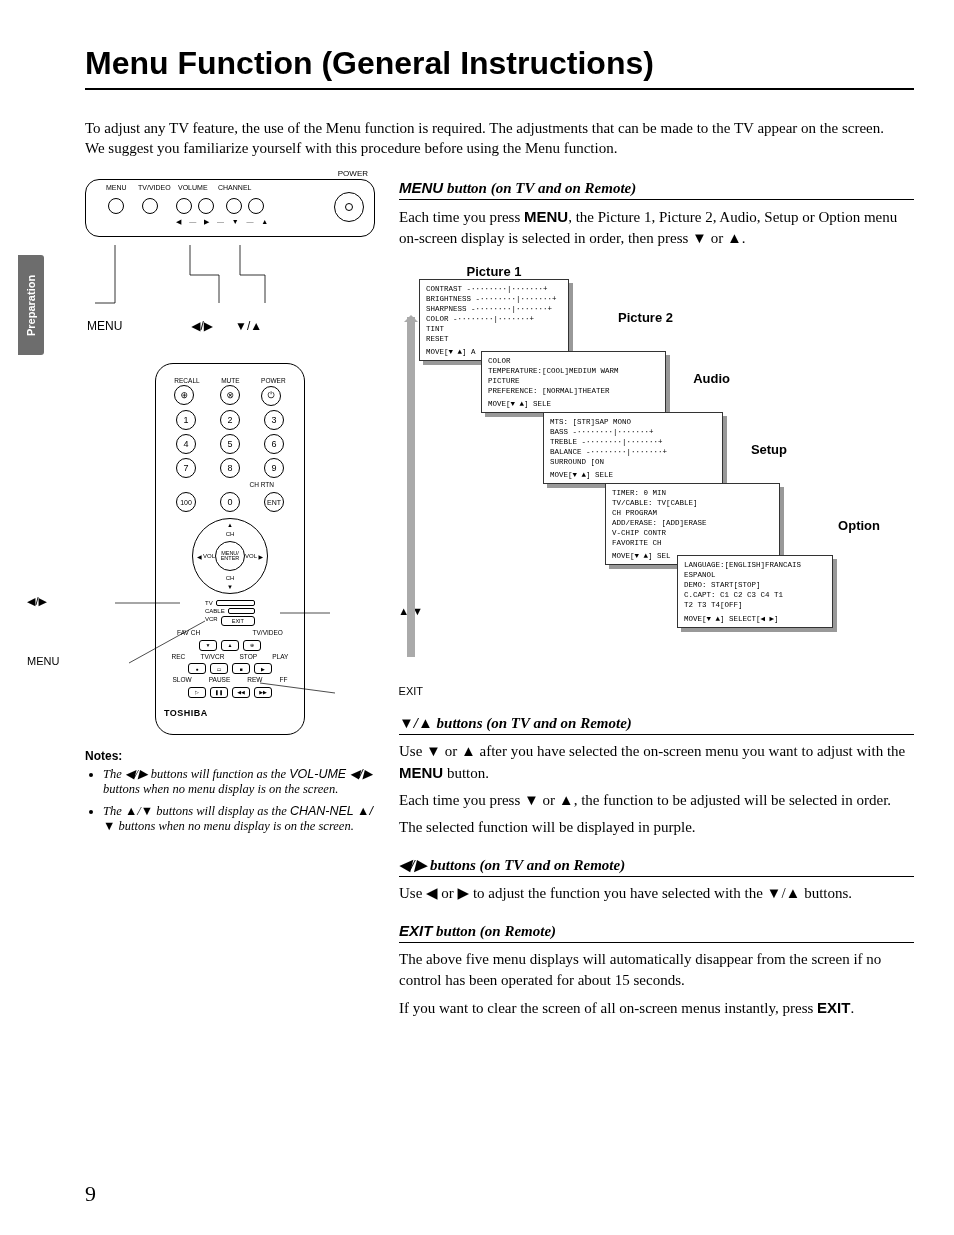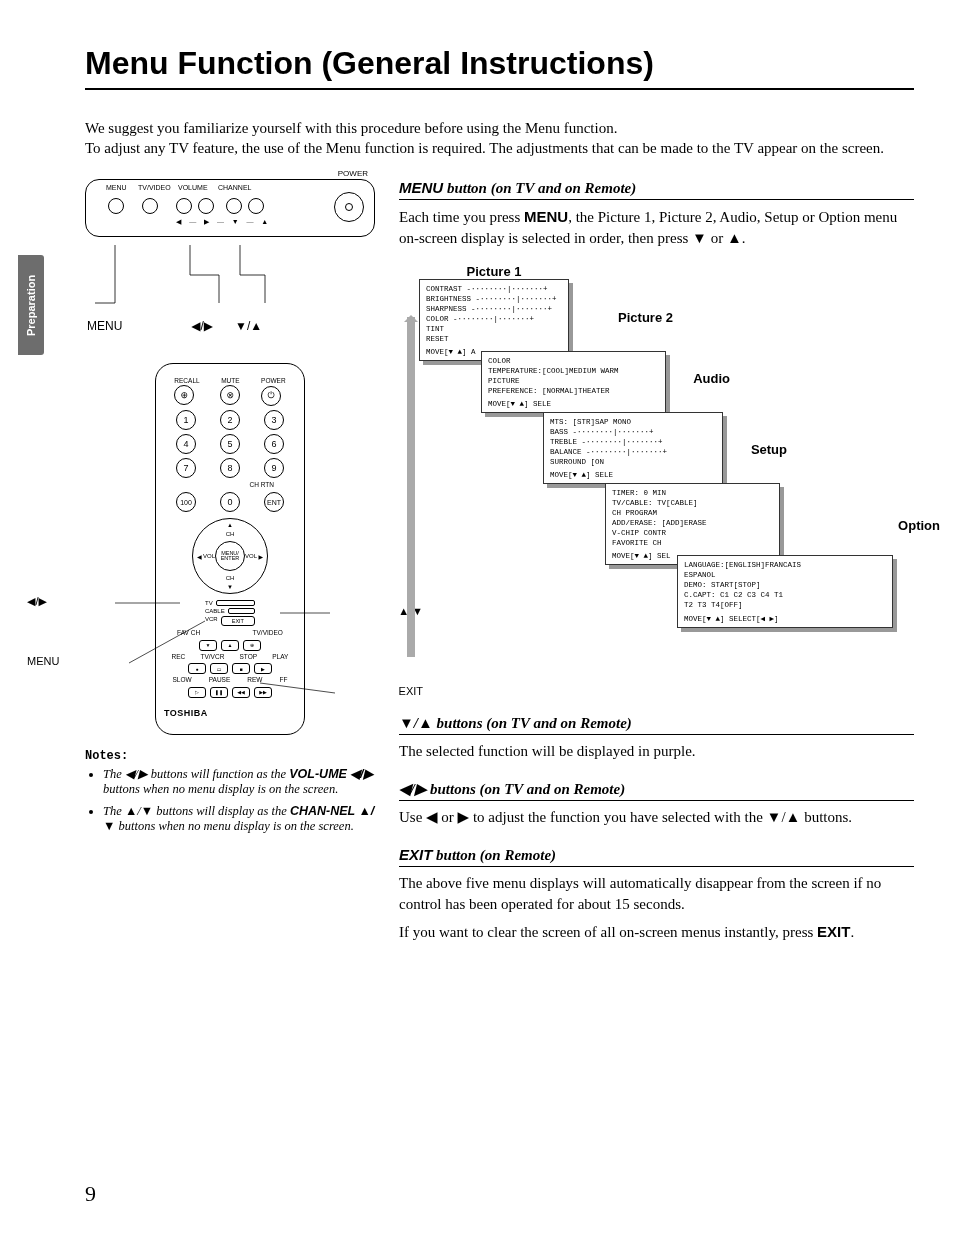--- a/index.html
+++ b/index.html
@@ -107,24 +107,24 @@
   .remote .nav .navlbl{position:absolute;font-size:6px;}
   .remote .slider{ width:50px; margin:4px auto; display:flex; flex-direction:column; gap:2px; font-size:6px;}
   .remote .sline{ height:6px; border:1px solid #000; border-radius:2px; position:relative;}
   .remote .smallrow{ display:flex; justify-content:center; gap:4px; margin:3px 0;}
   .remote .sbtn{ width:18px;height:11px;border:1px solid #000;border-radius:3px; font-size:5px; display:flex;align-items:center;justify-content:center;}
   .remote .brand{ font-size:9px; font-weight:bold; margin-top:10px; letter-spacing:0.5px;}
   .remote-ann-left{ position:absolute; left:-58px; font-size:11px; font-family:Arial,Helvetica,sans-serif;}
   .remote-ann-right{ position:absolute; right:-48px; font-size:11px; font-family:Arial,Helvetica,sans-serif;}
 
   .notes { font-style: italic; font-size: 12.5px; margin-top: 10px; }
-  .notes .nh { font-weight:bold; font-family:Liberation Mono, monospace; font-style:normal; font-size:12px; margin-bottom:4px;}
+  .notes .nh { font-weight:bold; font-family:Liberation Sans, sans-serif; font-style:normal; font-size:12px; margin-bottom:4px;}
   .notes ul { list-style: disc; padding-left: 18px; }
   .notes li { margin-bottom:6px; line-height:1.25;}
-  .notes .bterm{ font-weight:bold; font-family:Arial,Helvetica,sans-serif; font-style:italic;}
+  .notes .bterm{ font-weight:normal; font-family:Arial,Helvetica,sans-serif; font-style:italic;}
 
   
   .sect-h {
     font-style: italic;
     font-weight: bold;
     border-bottom: 1.5px solid #000;
     padding-bottom: 2px;
     margin-bottom: 6px;
     margin-top: 18px;
   }
@@ -145,22 +145,22 @@
   .pagenum{ position:absolute; left:85px; bottom:28px; font-size:22px; font-family:"Times New Roman",serif;}
 </style>
 </head>
 <body>
 
 <div class="sidebar-tab">Preparation</div>
 
 <h1 class="page-title">Menu Function (General Instructions)</h1>
 
 <div class="intro">
+  <div>To adjust any TV feature, the use of the Menu function is required. The adjustments that can be made to the TV appear on the screen.</div>
   <div>We suggest you familiarize yourself with this procedure before using the Menu function.</div>
-  <div>To adjust any TV feature, the use of the Menu function is required. The adjustments that can be made to the TV appear on the screen.</div>
 </div>
 
 <div class="columns">
 
   <div class="col-left">
     
     <div class="tv-panel">
       <span class="lbl" style="left:20px">MENU</span>
       <span class="lbl" style="left:52px">TV/VIDEO</span>
       <span class="lbl" style="left:92px">VOLUME</span>
@@ -347,32 +347,36 @@
         <div class="mtitle" style="left:auto;right:-8px;transform:none;top:-42px">Setup</div>
         <div class="mrow">TIMER:         0 MIN</div>
         <div class="mrow">TV/CABLE:     TV[CABLE]</div>
         <div class="mrow">CH PROGRAM</div>
         <div class="mrow">ADD/ERASE:   [ADD]ERASE</div>
         <div class="mrow">V-CHIP CONTR</div>
         <div class="mrow">FAVORITE CH</div>
         <div class="mfoot">MOVE[▼ ▲] SEL</div>
       </div>
 
-      <div class="mbox" style="left:282px;top:298px;width:216px">
+      <div class="mbox" style="left:282px;top:298px;width:156px">
         <div class="mtitle" style="left:auto;right:-48px;transform:none;top:-38px">Option</div>
         <div class="mrow">LANGUAGE:[ENGLISH]FRANCAIS</div>
         <div class="mrow">          ESPANOL</div>
         <div class="mrow">DEMO:     START[STOP]</div>
         <div class="mrow">C.CAPT:   C1 C2 C3 C4 T1</div>
         <div class="mrow">          T2 T3 T4[OFF]</div>
         <div class="mfoot">MOVE[▼ ▲] SELECT[◀ ▶]</div>
       </div>
     </div>
 
     <div class="sect-h">▼/▲ buttons (on TV and on Remote)</div>
+    <div class="para">
+      <span>Use ▼ or ▲ after you have selected the on-screen menu you want to adjust with the </span><span class="kw">MENU</span><span> button.</span>
+    </div>
+    <div class="para">Each time you press ▼ or ▲, the function to be adjusted will be selected in order.</div>
     <div class="para">The selected function will be displayed in purple.</div>
 
     <div class="sect-h">◀/▶ buttons (on TV and on Remote)</div>
     <div class="para">Use ◀ or ▶ to adjust the function you have selected with the ▼/▲ buttons.</div>
 
     <div class="sect-h">
       <span class="kw">EXIT</span><span> button (on Remote)</span>
     </div>
     <div class="para">The above five menu displays will automatically disappear from the screen if no control has been operated for about 15 seconds.</div>
     <div class="para">

